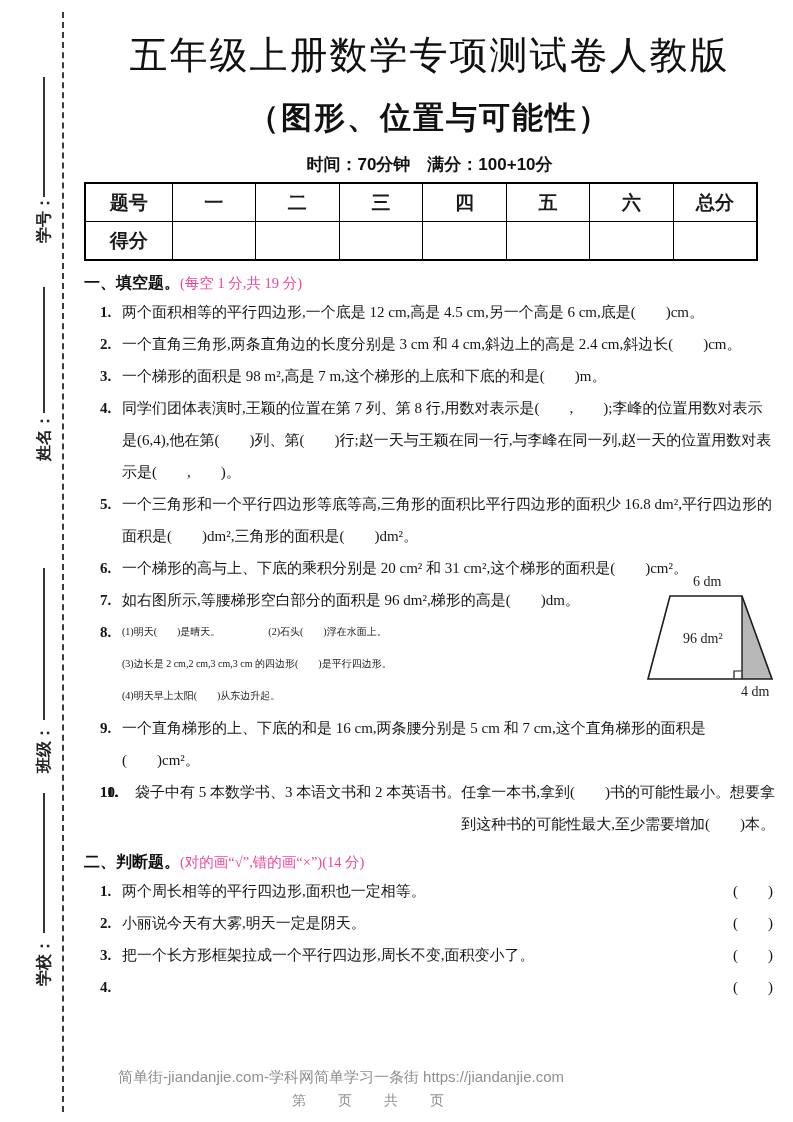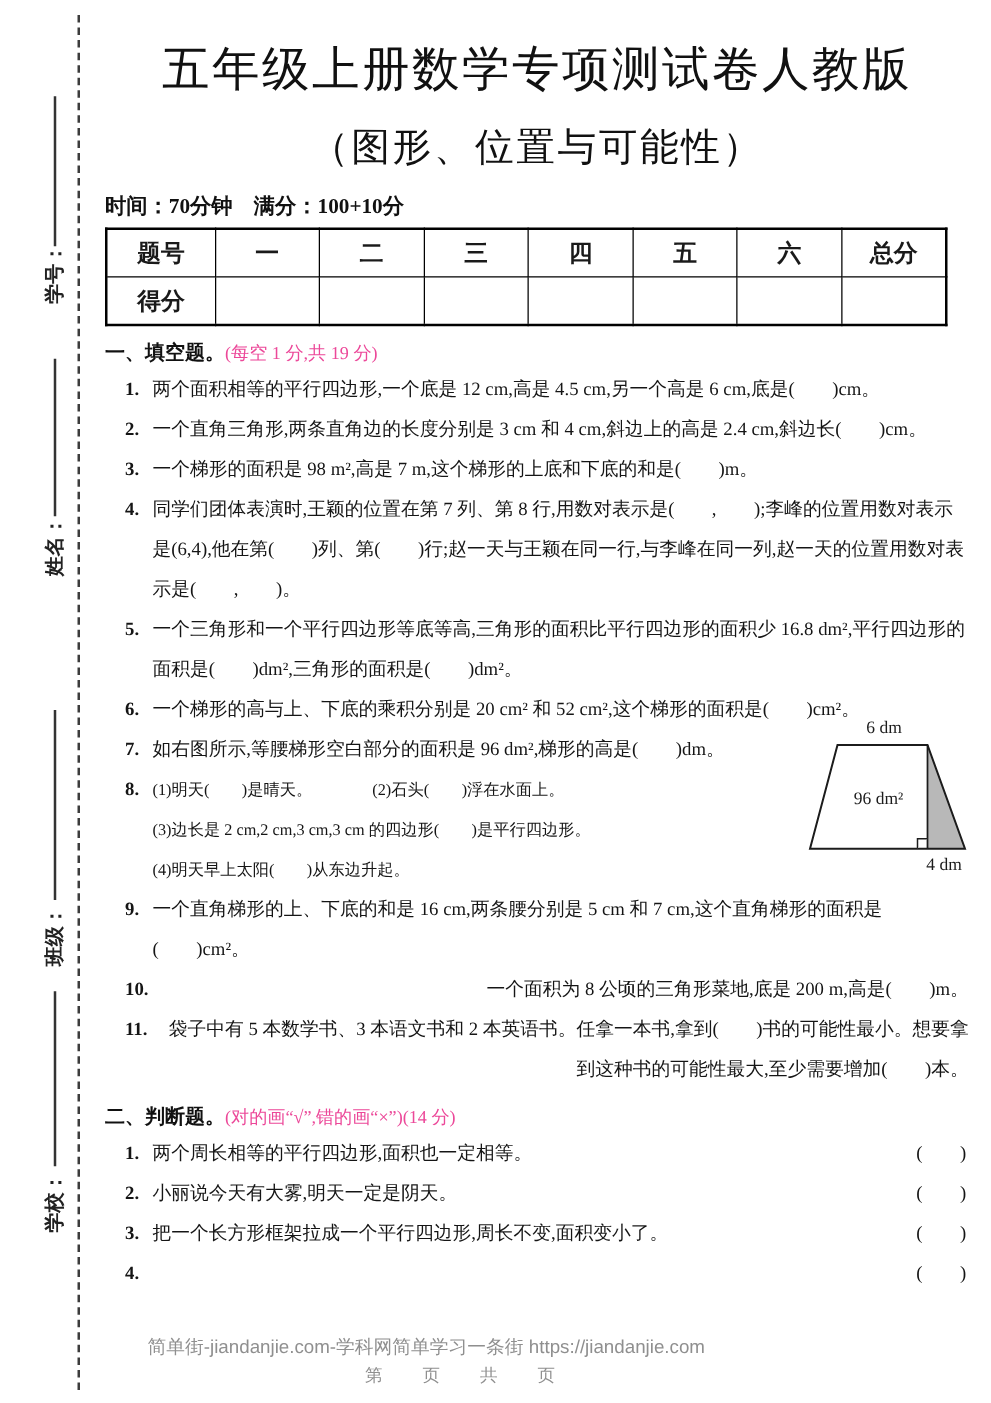--- a/index.html
+++ b/index.html
@@ -21,27 +21,27 @@
   }
   .side-line{position:absolute;left:43px;width:2px;background:#333;}
   
   .content{position:absolute;left:84px;top:0;width:691px;}
   .title{
     margin-top:30px;text-align:center;font-size:38px;font-weight:normal;
     letter-spacing:2px;font-family:"Liberation Sans","DejaVu Sans",sans-serif;
     color:#111;
   }
   .subtitle{
-    margin-top:16px;text-align:center;font-size:31px;font-weight:normal;
+    margin-top:16px;text-align:center;font-size:31px;font-weight:bold;
     letter-spacing:2px;font-family:"Liberation Sans","DejaVu Sans",sans-serif;
     color:#111;
   }
   .meta{
-    margin-top:14px;text-align:left;font-size:17px;font-weight:bold;
-    font-family:Liberation Serif, serif;color:#111;
+    margin-top:14px;text-align:center;font-size:17px;font-weight:bold;
+    font-family:Liberation Sans, sans-serif;color:#111;
   }
   
   table.score{
     width:674px;margin-top:6px;border-collapse:collapse;
     border:2px solid #000;table-layout:fixed;
   }
   table.score td{
     border:1.5px solid #000;height:35px;text-align:center;
     font-size:19px;font-weight:bold;color:#1a1a1a;
   }
@@ -51,21 +51,21 @@
     font-family:"Liberation Sans","DejaVu Sans",sans-serif;color:#111;
   }
   .sec-head .hint{
     font-weight:normal;font-size:14.5px;color:#ec4899;
     font-family:"Liberation Serif","DejaVu Serif",serif;
   }
   .q{position:relative;margin-left:16px;padding-left:22px;font-size:15px;line-height:32px;color:#151515;}
   .q.wide{padding-left:30px;text-align:right;}
   .q-num{position:absolute;left:0;top:0;font-weight:bold;}
   .q7wrap{width:540px;}
-  .sub{margin-left:38px;font-size:13px;line-height:32px;color:#151515;}
+  .sub{margin-left:38px;font-size:10px;line-height:32px;color:#151515;}
   .sub-row{display:flex;gap:48px;}
   
   .judge{
     position:relative;margin-left:16px;padding-left:22px;
     font-size:15px;line-height:32px;display:flex;flex-wrap:wrap;color:#151515;
   }
   .judge .jtext{white-space:pre-wrap;}
   .judge .jbracket{margin-left:auto;padding-right:2px;}
   
   .figure{position:absolute;left:645px;top:572px;width:146px;height:132px;}
@@ -133,31 +133,31 @@
   </tbody>
     </table>
 
   <div class="sec-head"><span>一、填空题。</span><span class="hint">(每空 1 分,共 19 分)</span></div>
 
   <div class="q"><span class="q-num">1.</span><span>两个面积相等的平行四边形,一个底是 12 cm,高是 4.5 cm,另一个高是 6 cm,底是(　　)cm。</span></div>
   <div class="q"><span class="q-num">2.</span><span>一个直角三角形,两条直角边的长度分别是 3 cm 和 4 cm,斜边上的高是 2.4 cm,斜边长(　　)cm。</span></div>
   <div class="q"><span class="q-num">3.</span><span>一个梯形的面积是 98 m²,高是 7 m,这个梯形的上底和下底的和是(　　)m。</span></div>
   <div class="q"><span class="q-num">4.</span><span>同学们团体表演时,王颖的位置在第 7 列、第 8 行,用数对表示是(　　,　　);李峰的位置用数对表示是(6,4),他在第(　　)列、第(　　)行;赵一天与王颖在同一行,与李峰在同一列,赵一天的位置用数对表示是(　　,　　)。</span></div>
   <div class="q"><span class="q-num">5.</span><span>一个三角形和一个平行四边形等底等高,三角形的面积比平行四边形的面积少 16.8 dm²,平行四边形的面积是(　　)dm²,三角形的面积是(　　)dm²。</span></div>
-  <div class="q"><span class="q-num">6.</span><span>一个梯形的高与上、下底的乘积分别是 20 cm² 和 52 cm²,这个梯形的面积是(　　)cm²。</span></div>
+  <div class="q"><span class="q-num">6.</span><span>一个梯形的高与上、下底的乘积分别是 20 cm² 和 31 cm²,这个梯形的面积是(　　)cm²。</span></div>
   <div class="q q7wrap"><span class="q-num">7.</span><span>如右图所示,等腰梯形空白部分的面积是 96 dm²,梯形的高是(　　)dm。</span></div>
   <div class="q"><span class="q-num">8.</span></div>
   <div class="sub sub-row">
       <span>(1)明天(　　)是晴天。</span>
       <span>(2)石头(　　)浮在水面上。</span>
     </div>
   <div class="sub">(3)边长是 2 cm,2 cm,3 cm,3 cm 的四边形(　　)是平行四边形。</div>
   <div class="sub">(4)明天早上太阳(　　)从东边升起。</div>
   <div class="q"><span class="q-num">9.</span><span>一个直角梯形的上、下底的和是 16 cm,两条腰分别是 5 cm 和 7 cm,这个直角梯形的面积是(　　)cm²。</span></div>
-  <div class="q wide"><span class="q-num">10.</span><span>一个面积为 8 公顷的三角形菜地,底是 200 m,高是(　　)m。</span></div>
+  <div class="q wide"><span class="q-num">10.</span></div>
   <div class="q wide"><span class="q-num">11.</span><span>袋子中有 5 本数学书、3 本语文书和 2 本英语书。任拿一本书,拿到(　　)书的可能性最小。想要拿到这种书的可能性最大,至少需要增加(　　)本。</span></div>
 
   <div class="sec-head"><span>二、判断题。</span><span class="hint">(对的画“√”,错的画“×”)(14 分)</span></div>
 
   <div class="judge">
       <span class="q-num">1.</span>
       <span class="jtext">两个周长相等的平行四边形,面积也一定相等。</span>
       <span class="jbracket">(　　)</span>
     </div>
   <div class="judge">

